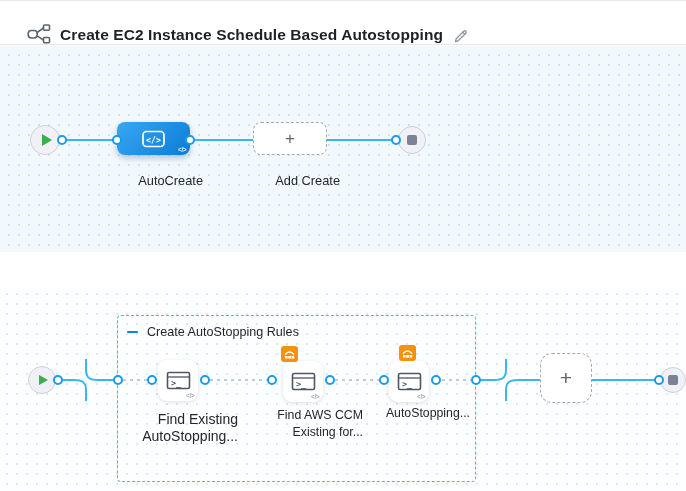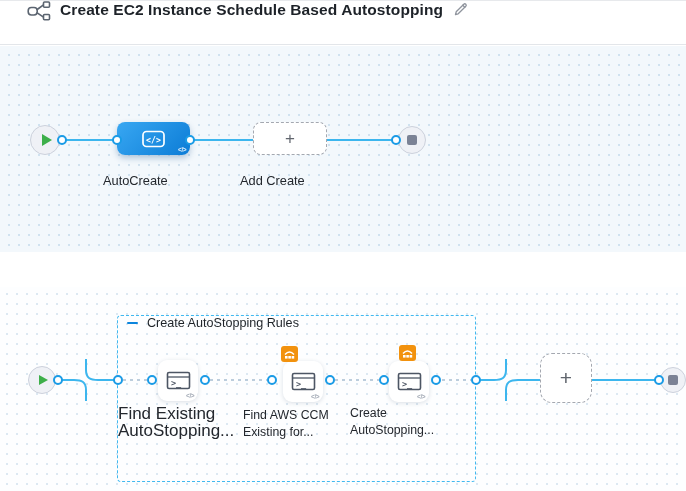--- a/index.html
+++ b/index.html
@@ -5,21 +5,21 @@
   * { margin:0; padding:0; box-sizing:border-box; }
   body {
     width:686px; height:491px; position:relative; overflow:hidden;
     font-family:"Liberation Sans","DejaVu Sans",sans-serif;
     background:#ffffff;
   }
   
   .header {
     position:absolute; left:0; top:0; width:686px; height:45px;
     background:#ffffff; border-top:1px solid #e7e9ec; border-bottom:1px solid #e3e6ea;
-    display:flex; align-items:flex-start; padding-left:27px;
+    display:flex; align-items:flex-end; padding-left:27px;
   }
   .header .pipe-icon { width:24px; height:20px; margin-right:9px; flex:0 0 auto; }
   .header .title { font-size:15.5px; font-weight:700; color:#1d2228; letter-spacing:.1px; }
   .header .pencil { width:16px; height:16px; margin-left:10px; cursor:pointer; }
 
   
   .canvas { position:absolute; left:0; width:686px; }
   .canvas-stage {
     top:46px; height:206px;
     background-color:#f3f8fc;
@@ -65,29 +65,29 @@
   
   .add-box {
     position:absolute; background:#ffffff; border:1.4px dashed #a4a8b0;
     display:flex; align-items:center; justify-content:center;
     color:#61666e; cursor:pointer; z-index:4;
   }
   .add-stage-box { left:253px; top:76px; width:74px; height:33px; border-radius:8px; font-size:17px; }
   .add-step-box  { left:540px; top:66px; width:52px; height:50px; border-radius:12px; font-size:21px; font-weight:300; }
 
   .node-label {
-    position:absolute; text-align:left; color:#23272d; font-size:12.8px; line-height:17px; z-index:3;
+    position:absolute; text-align:right; color:#23272d; font-size:12.8px; line-height:17px; z-index:3;
   }
 
   
   .step-group {
     position:absolute; left:117px; top:28px; width:359px; height:167px;
     border:1.2px dashed #41b9f0; border-radius:4px; z-index:1;
   }
-  .group-head { position:absolute; left:9px; top:0; display:flex; align-items:center; gap:9px; }
+  .group-head { position:absolute; left:9px; top:9px; display:flex; align-items:center; gap:9px; }
   .collapse-minus { width:11px; height:2.6px; border-radius:2px; background:#0b85dd; cursor:pointer; }
   .group-title { font-size:12.6px; font-weight:500; color:#1e2328; }
 
   
   .step-node {
     position:absolute; width:40px; height:41px; border-radius:9px; background:#ffffff;
     box-shadow:0 1px 4px rgba(40,60,95,.16);
     display:flex; align-items:center; justify-content:center; cursor:pointer; z-index:4;
   }
   .aws-badge {
@@ -215,30 +215,29 @@
   </div>
   <div class="step-node" style="left:389px; top:74px;">
     <svg width="25" height="20" viewBox="0 0 25 20">
       <rect x="1.5" y="1.5" width="22" height="16" rx="1.5" fill="none" stroke="#4d5664" stroke-width="1.6"></rect>
       <path d="M1.5 6 H23.5" stroke="#4d5664" stroke-width="1.3"></path>
       <text x="5" y="15" font-size="8.5" font-weight="bold" fill="#4d5664" font-family="'DejaVu Sans Mono',monospace">&gt;_</text>
     </svg>
     <span class="mini-code">&lt;/&gt;</span>
   </div>
 
-  <div class="node-label" style="left:118px; top:118px; width:120px; font-size:17px;">
+  <div class="node-label" style="left:118px; top:124px; width:120px; font-size:14px;">
     <div>Find Existing</div>
     <div>AutoStopping...</div>
   </div>
   <div class="node-label" style="left:243px; top:120px; width:120px; font-size:12.3px;">
     <div>Find AWS CCM</div>
     <div>Existing for...</div>
   </div>
   <div class="node-label" style="left:350px; top:118px; width:120px; font-size:12.3px;">
-    <div>Create</div>
     <div>AutoStopping...</div>
   </div>
 
   <div class="add-box add-step-box">
     <span>+</span>
   </div>
 
   <div class="round-node" style="left:660px; top:80px; width:26px; height:26px;">
     <div class="stop-sq"></div>
   </div>

